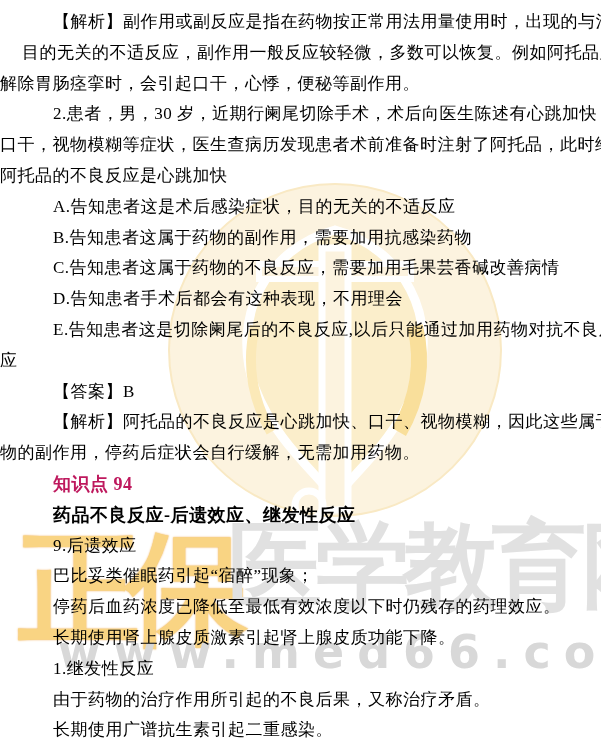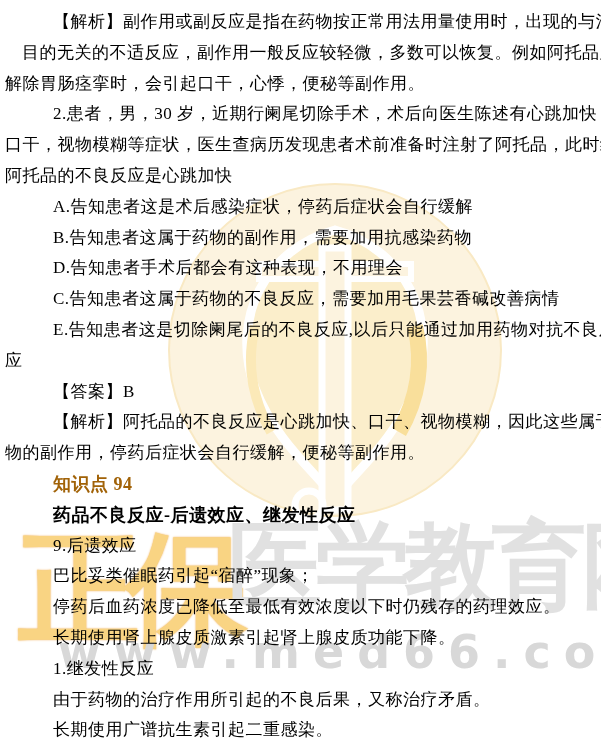--- a/index.html
+++ b/index.html
@@ -43,24 +43,24 @@
     position:absolute; inset:0; z-index:1;
     padding-top:7px;
   }
   .line {
     height:30.8px; line-height:30.8px;
     font-size:17px; color:#000000;
     white-space:nowrap;
     letter-spacing:0.5px;
   }
   .indent-para  { padding-left:53px; }
-  .indent-cont  { padding-left:5px;  }
+  .indent-cont  {  }
   .indent-cont2 { padding-left:22px; }
   .style-bold { font-weight:bold; font-size:18px; }
-  .style-red-bold { font-weight:bold; font-size:18px; color:#a16207; }
+  .style-red-bold { font-weight:bold; font-size:18px; color:#be185d; }
 </style>
 </head>
 <body>
 
 <div class="doc">
 
   <div class="watermark-layer">
 
     <svg class="wm-logo" width="344" height="350" viewBox="0 0 344 350">
       <circle cx="172" cy="172" r="166" fill="#FCF3DF" stroke="#F9E9C4" stroke-width="2"></circle>
@@ -79,29 +79,29 @@
     <div class="wm-url">www.med66.com</div>
   </div>
 
   <div class="content">
       <div class="line indent-para">【解析】副作用或副反应是指在药物按正常用法用量使用时，出现的与治疗</div>
       <div class="line indent-cont2">目的无关的不适反应，副作用一般反应较轻微，多数可以恢复。例如阿托品用于</div>
       <div class="line indent-cont">解除胃肠痉挛时，会引起口干，心悸，便秘等副作用。</div>
       <div class="line indent-para">2.患者，男，30 岁，近期行阑尾切除手术，术后向医生陈述有心跳加快，</div>
       <div class="line indent-cont">口干，视物模糊等症状，医生查病历发现患者术前准备时注射了阿托品，此时给</div>
       <div class="line indent-cont">阿托品的不良反应是心跳加快</div>
-      <div class="line indent-para">A.告知患者这是术后感染症状，停药后症状会自行缓解</div>
+      <div class="line indent-para">A.告知患者这是术后感染症状，目的无关的不适反应</div>
       <div class="line indent-para">B.告知患者这属于药物的副作用，需要加用抗感染药物</div>
+      <div class="line indent-para">C.告知患者这属于药物的不良反应，需要加用毛果芸香碱改善病情</div>
       <div class="line indent-para">D.告知患者手术后都会有这种表现，不用理会</div>
-      <div class="line indent-para">C.告知患者这属于药物的不良反应，需要加用毛果芸香碱改善病情</div>
       <div class="line indent-para">E.告知患者这是切除阑尾后的不良反应,以后只能通过加用药物对抗不良反</div>
       <div class="line indent-cont">应</div>
       <div class="line indent-para">【答案】B</div>
       <div class="line indent-para">【解析】阿托品的不良反应是心跳加快、口干、视物模糊，因此这些属于药</div>
-      <div class="line indent-cont">物的副作用，停药后症状会自行缓解，便秘等副作用。</div>
+      <div class="line indent-cont">物的副作用，停药后症状会自行缓解，无需加用药物。</div>
       <div class="line indent-para style-red-bold">知识点 94</div>
       <div class="line indent-para style-bold">药品不良反应-后遗效应、继发性反应</div>
       <div class="line indent-para">9.后遗效应</div>
       <div class="line indent-para">巴比妥类催眠药引起“宿醉”现象；</div>
       <div class="line indent-para">停药后血药浓度已降低至最低有效浓度以下时仍残存的药理效应。</div>
       <div class="line indent-para">长期使用肾上腺皮质激素引起肾上腺皮质功能下降。</div>
       <div class="line indent-para">1.继发性反应</div>
       <div class="line indent-para">由于药物的治疗作用所引起的不良后果，又称治疗矛盾。</div>
       <div class="line indent-para">长期使用广谱抗生素引起二重感染。</div>
     </div>

